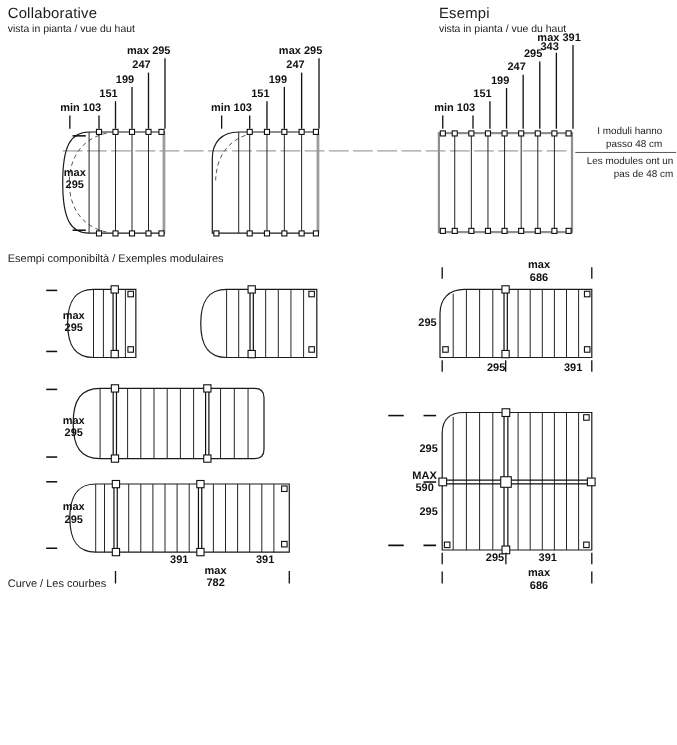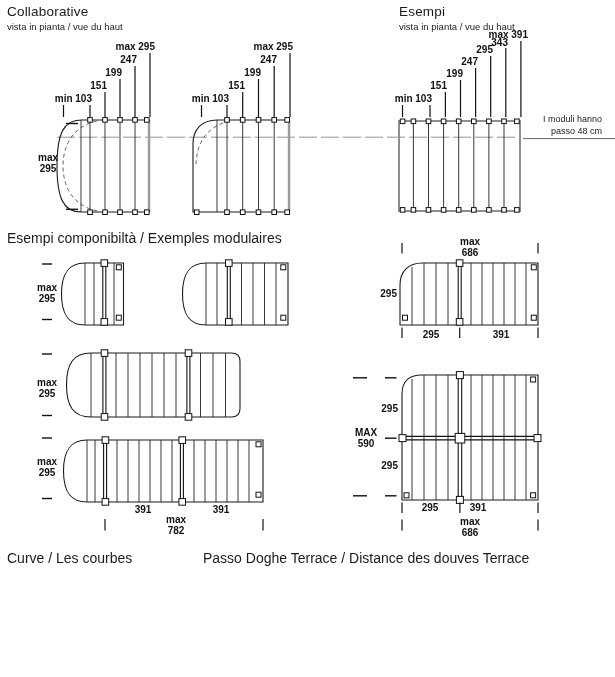--- a/index.html
+++ b/index.html
@@ -1,25 +1,25 @@
 <!DOCTYPE html>
 <html><head>
 <meta charset="utf-8">
 <style>
   html,body{margin:0;padding:0;background:#fff;}
   .canvas{position:relative;width:615px;height:567px;background:#fff;
           font-family:"Liberation Sans",sans-serif;color:#1b1b1b;overflow:hidden;}
   .canvas svg{position:absolute;left:0;top:0;}
   .h1{position:absolute;font-size:13.5px;font-weight:500;letter-spacing:.2px;color:#1b1b1b;white-space:nowrap;}
   .h2{position:absolute;font-size:9.5px;color:#1b1b1b;white-space:nowrap;}
-  .h3{position:absolute;font-size:14px;color:#1b1b1b;white-space:nowrap;}
+  .h3{position:absolute;font-size:10px;color:#1b1b1b;white-space:nowrap;}
   .lbl{position:absolute;font-size:10px;font-weight:700;color:#111;white-space:nowrap;line-height:10.5px;}
   .big{font-size:11px;}
   .ra{transform:translateX(-100%);}
-  .ca{transform:translateX(-50%);text-align:center;}
+  .ca{transform:translateX(-50%);text-align:center;margin-left:20px;}
   .note{position:absolute;font-size:9px;line-height:11.5px;color:#1b1b1b;text-align:right;}
   
   .s{stroke:#1b1b1b;stroke-width:1.1;fill:none;}
   .thin{stroke:#222;stroke-width:0.9;fill:none;}
   .gray{stroke:#9b9b9b;stroke-width:2.4;fill:none;}
   .gborder{stroke:#8e8e8e;stroke-width:2;fill:none;}
   .dashc{stroke:#555;stroke-width:0.9;fill:none;stroke-dasharray:4 3;}
   .cl{stroke:#888;stroke-width:0.9;stroke-dasharray:18 4;}
   .sep{stroke:#555;stroke-width:0.9;}
   .dim{stroke:#111;stroke-width:1.2;}
@@ -348,20 +348,21 @@
   <div class="lbl ra" style="left:493px;top:45px">295</div>
   <div class="lbl ra" style="left:508px;top:38px">343</div>
   <div class="lbl ra" style="left:528px;top:30px">max 391</div>
 
   <div class="lbl ca" style="left:48px;top:153px">
     <div>max</div>
     <div>295</div>
   </div>
 
   <div class="note" style="left:524px;top:114px;width:78px">I moduli hanno passo 48 cm</div>
+  <div class="note" style="left:524px;top:141px;width:88px">Les modules ont un pas de 48 cm</div>
 
   <div class="h3" style="left:7px;top:230px">Esempi componibiltà / Exemples modulaires</div>
 
   <div class="lbl ca" style="left:47px;top:283px">
     <div>max</div>
     <div>295</div>
   </div>
   <div class="lbl ca" style="left:47px;top:378px">
     <div>max</div>
     <div>295</div>
@@ -391,21 +392,20 @@
   </div>
   <div class="lbl ra" style="left:398px;top:404px">295</div>
   <div class="lbl ra" style="left:398px;top:461px">295</div>
   <div class="lbl ca" style="left:430px;top:503px">295</div>
   <div class="lbl ca" style="left:478px;top:503px">391</div>
   <div class="lbl ca" style="left:470px;top:517px">
     <div>max</div>
     <div>686</div>
   </div>
 
-  <div class="h3" style="left:7px;top:550px">Curve / Les courbes</div>
+  <div class="h3" style="left:7px;top:526px">Curve / Les courbes</div>
   <div class="lbl big" style="left:8px;top:655px">48°</div>
   <div class="lbl big" style="left:90px;top:655px">69°</div>
 
-  <div class="h3" style="left:203px;top:550px">Passo Doghe Terrace / Distance des douves Terrace</div>
   <div class="lbl big" style="left:207px;top:656px">19 cm</div>
   <div class="lbl big" style="left:305px;top:656px">72 cm</div>
 
 </div>
 
 </body></html>

